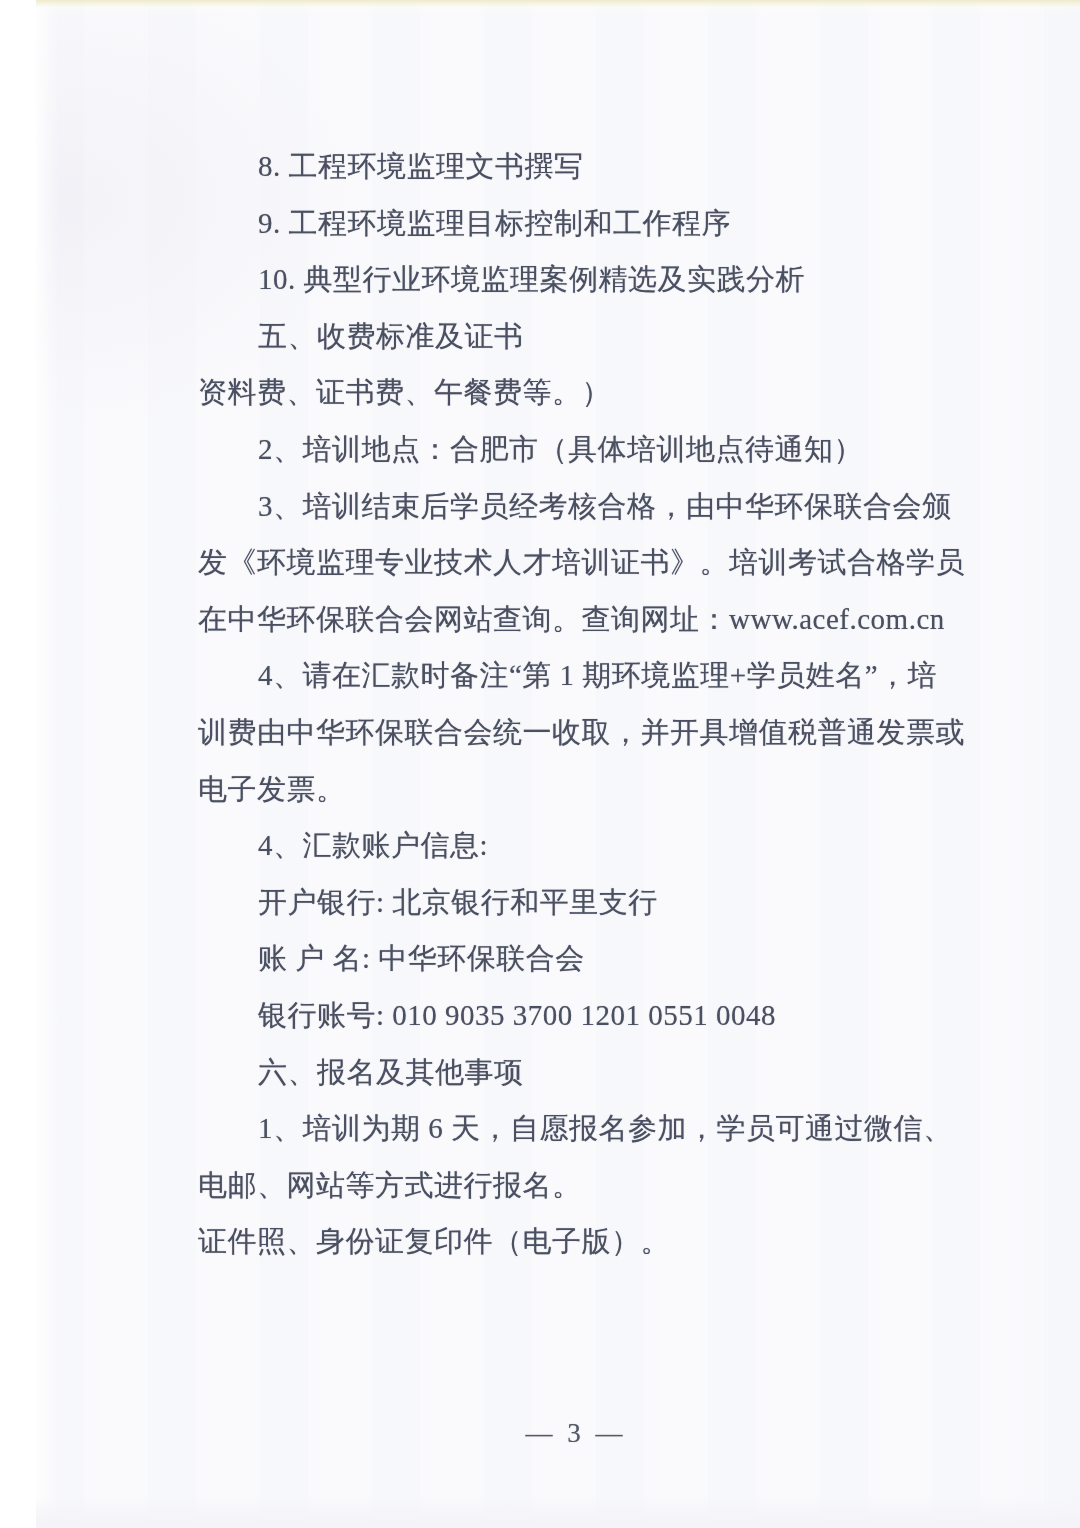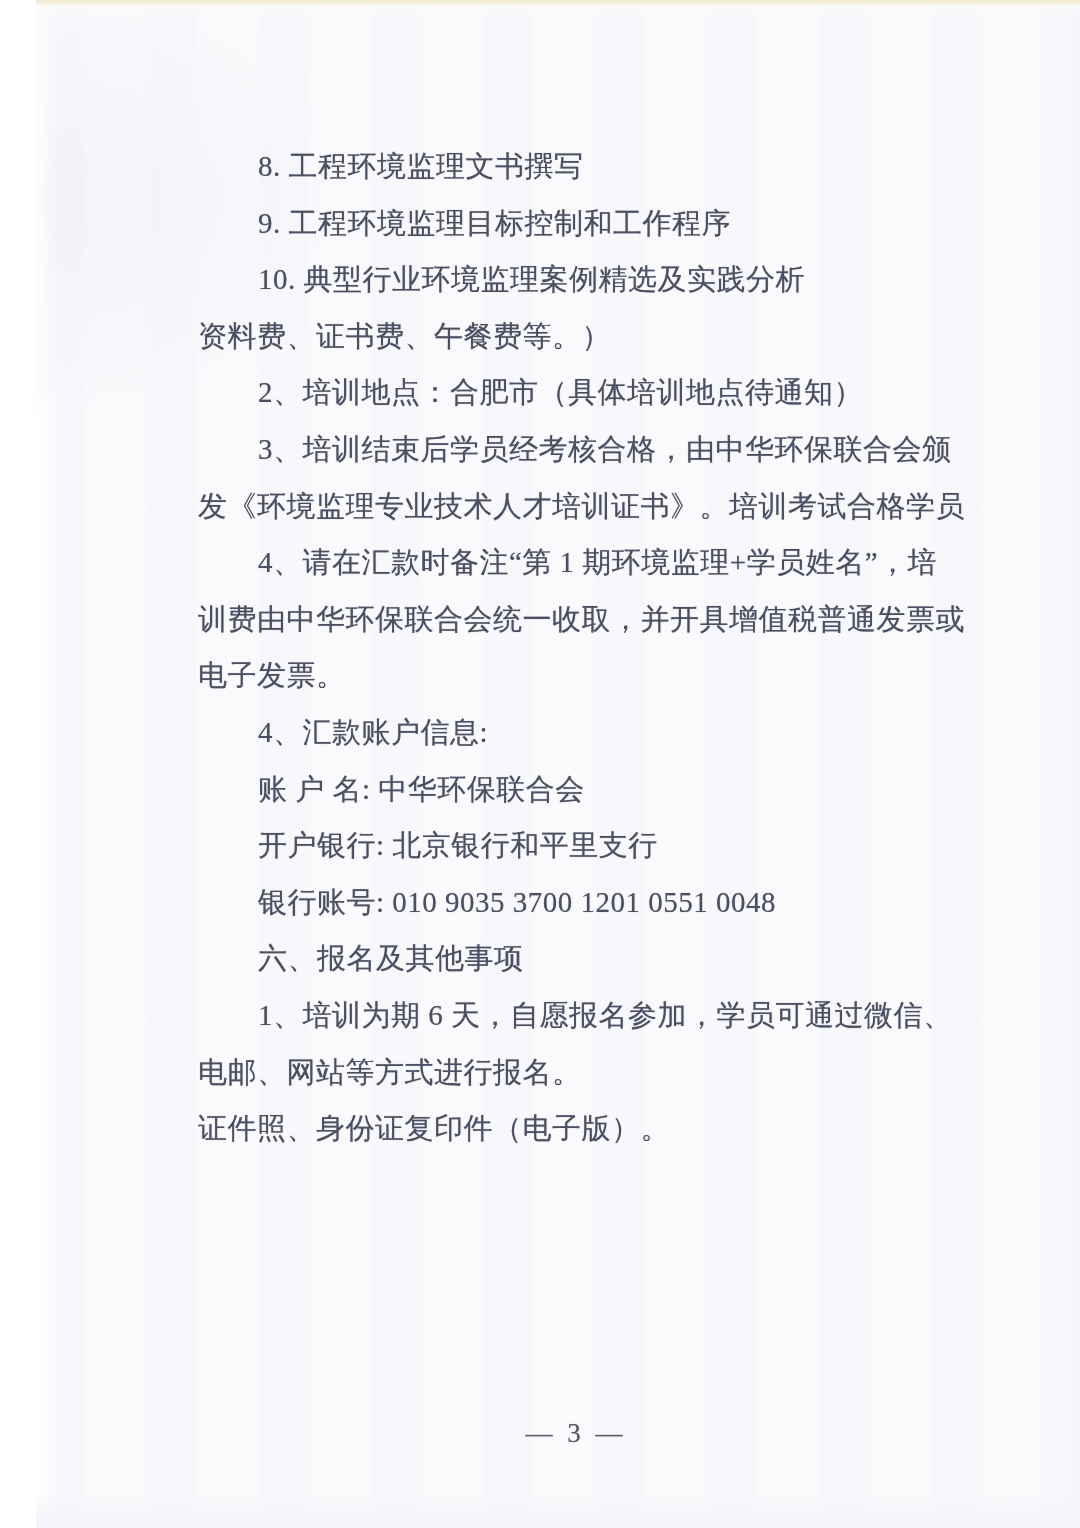--- a/index.html
+++ b/index.html
@@ -77,30 +77,32 @@
   }
 </style>
 </head>
 <body>
 
 <div class="scan">
   <div class="doc-body">
       <div class="line indent">8. 工程环境监理文书撰写</div>
       <div class="line indent">9. 工程环境监理目标控制和工作程序</div>
       <div class="line indent">10. 典型行业环境监理案例精选及实践分析</div>
+      <div class="line indent">五、收费标准及证书</div>
       <div class="line">资料费、证书费、午餐费等。）</div>
       <div class="line indent">2、培训地点：合肥市（具体培训地点待通知）</div>
       <div class="line indent">3、培训结束后学员经考核合格，由中华环保联合会颁</div>
       <div class="line">发《环境监理专业技术人才培训证书》。培训考试合格学员</div>
+      <div class="line">在中华环保联合会网站查询。查询网址：www.acef.com.cn</div>
       <div class="line indent">4、请在汇款时备注“第 1 期环境监理+学员姓名”，培</div>
       <div class="line">训费由中华环保联合会统一收取，并开具增值税普通发票或</div>
       <div class="line">电子发票。</div>
       <div class="line indent">4、汇款账户信息:</div>
+      <div class="line indent">开户银行: 北京银行和平里支行</div>
       <div class="line indent">账 户 名: 中华环保联合会</div>
-      <div class="line indent">开户银行: 北京银行和平里支行</div>
       <div class="line indent">银行账号: 010 9035 3700 1201 0551 0048</div>
       <div class="line indent">六、报名及其他事项</div>
       <div class="line indent">1、培训为期 6 天，自愿报名参加，学员可通过微信、</div>
       <div class="line">电邮、网站等方式进行报名。</div>
       <div class="line">证件照、身份证复印件（电子版）。</div>
     </div>
   <div class="page-number">— 3 —</div>
 </div>
 
 </body></html>

